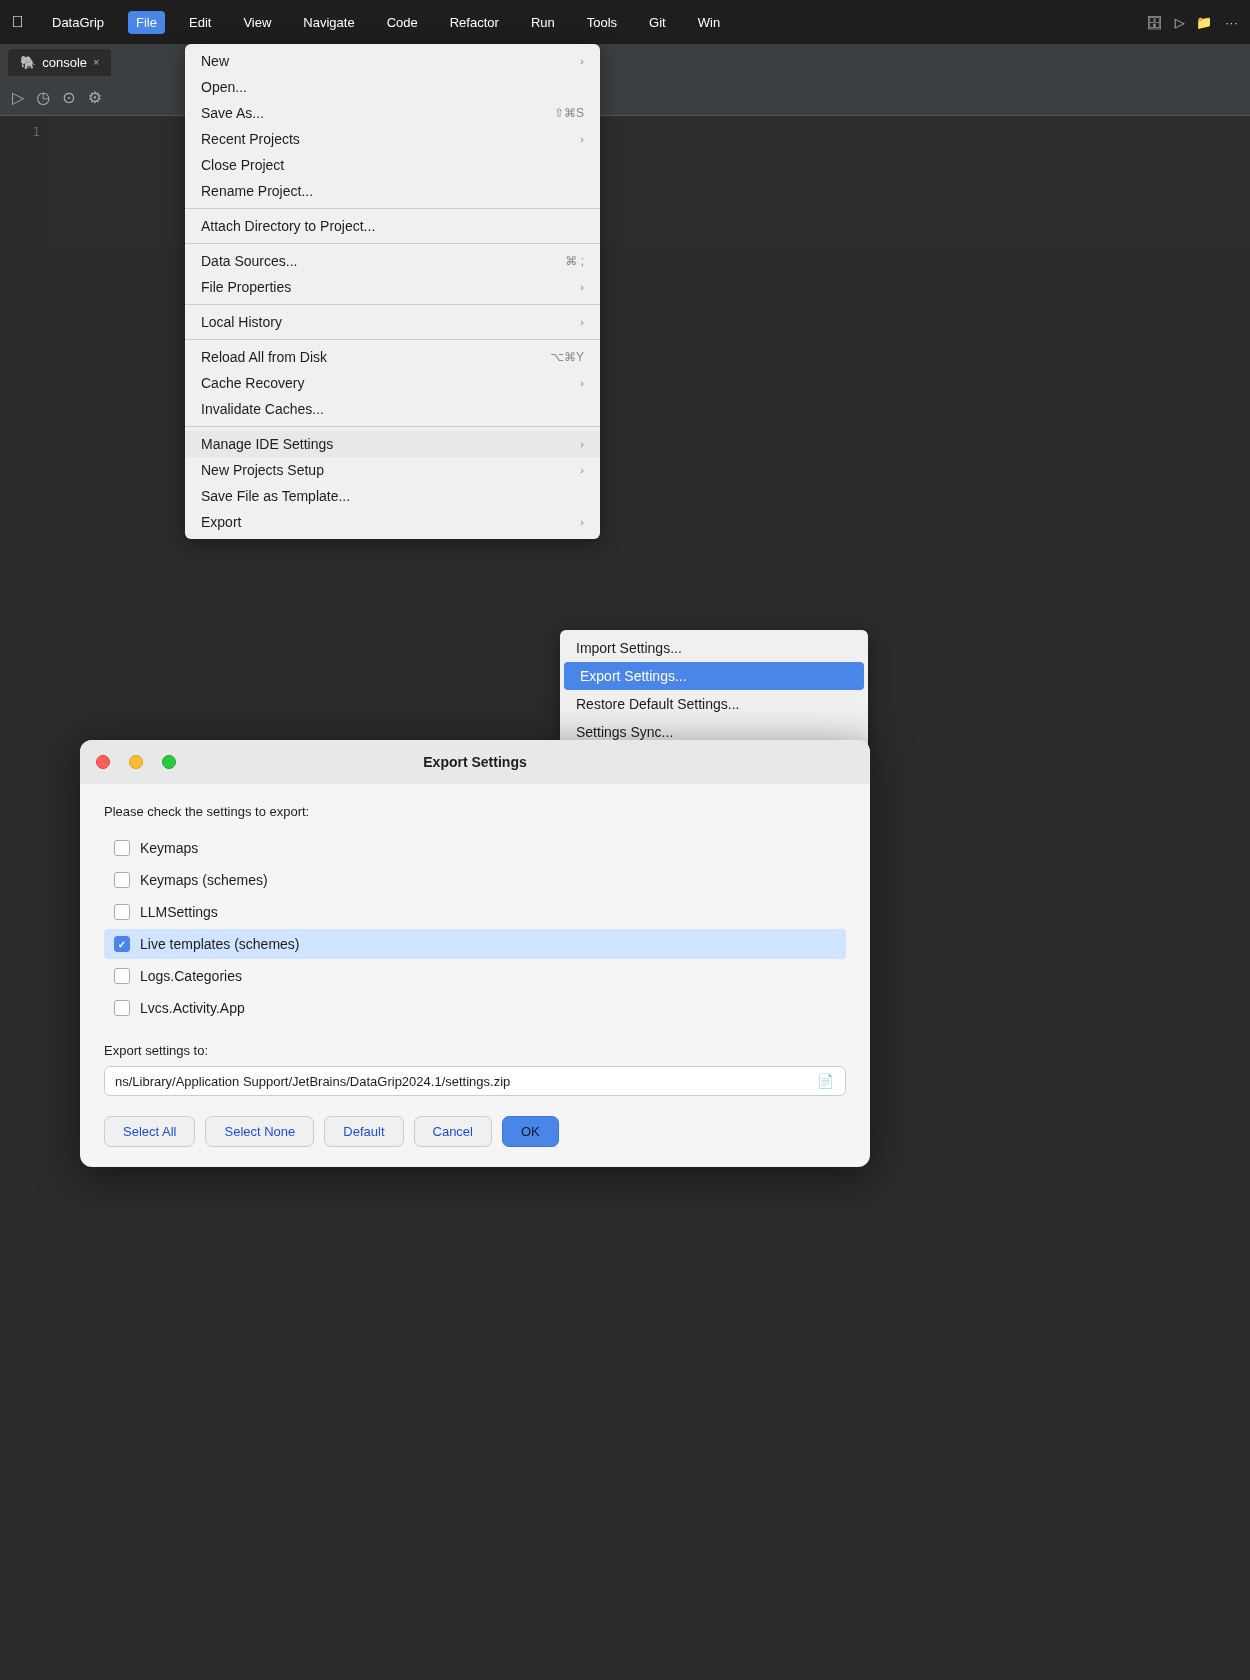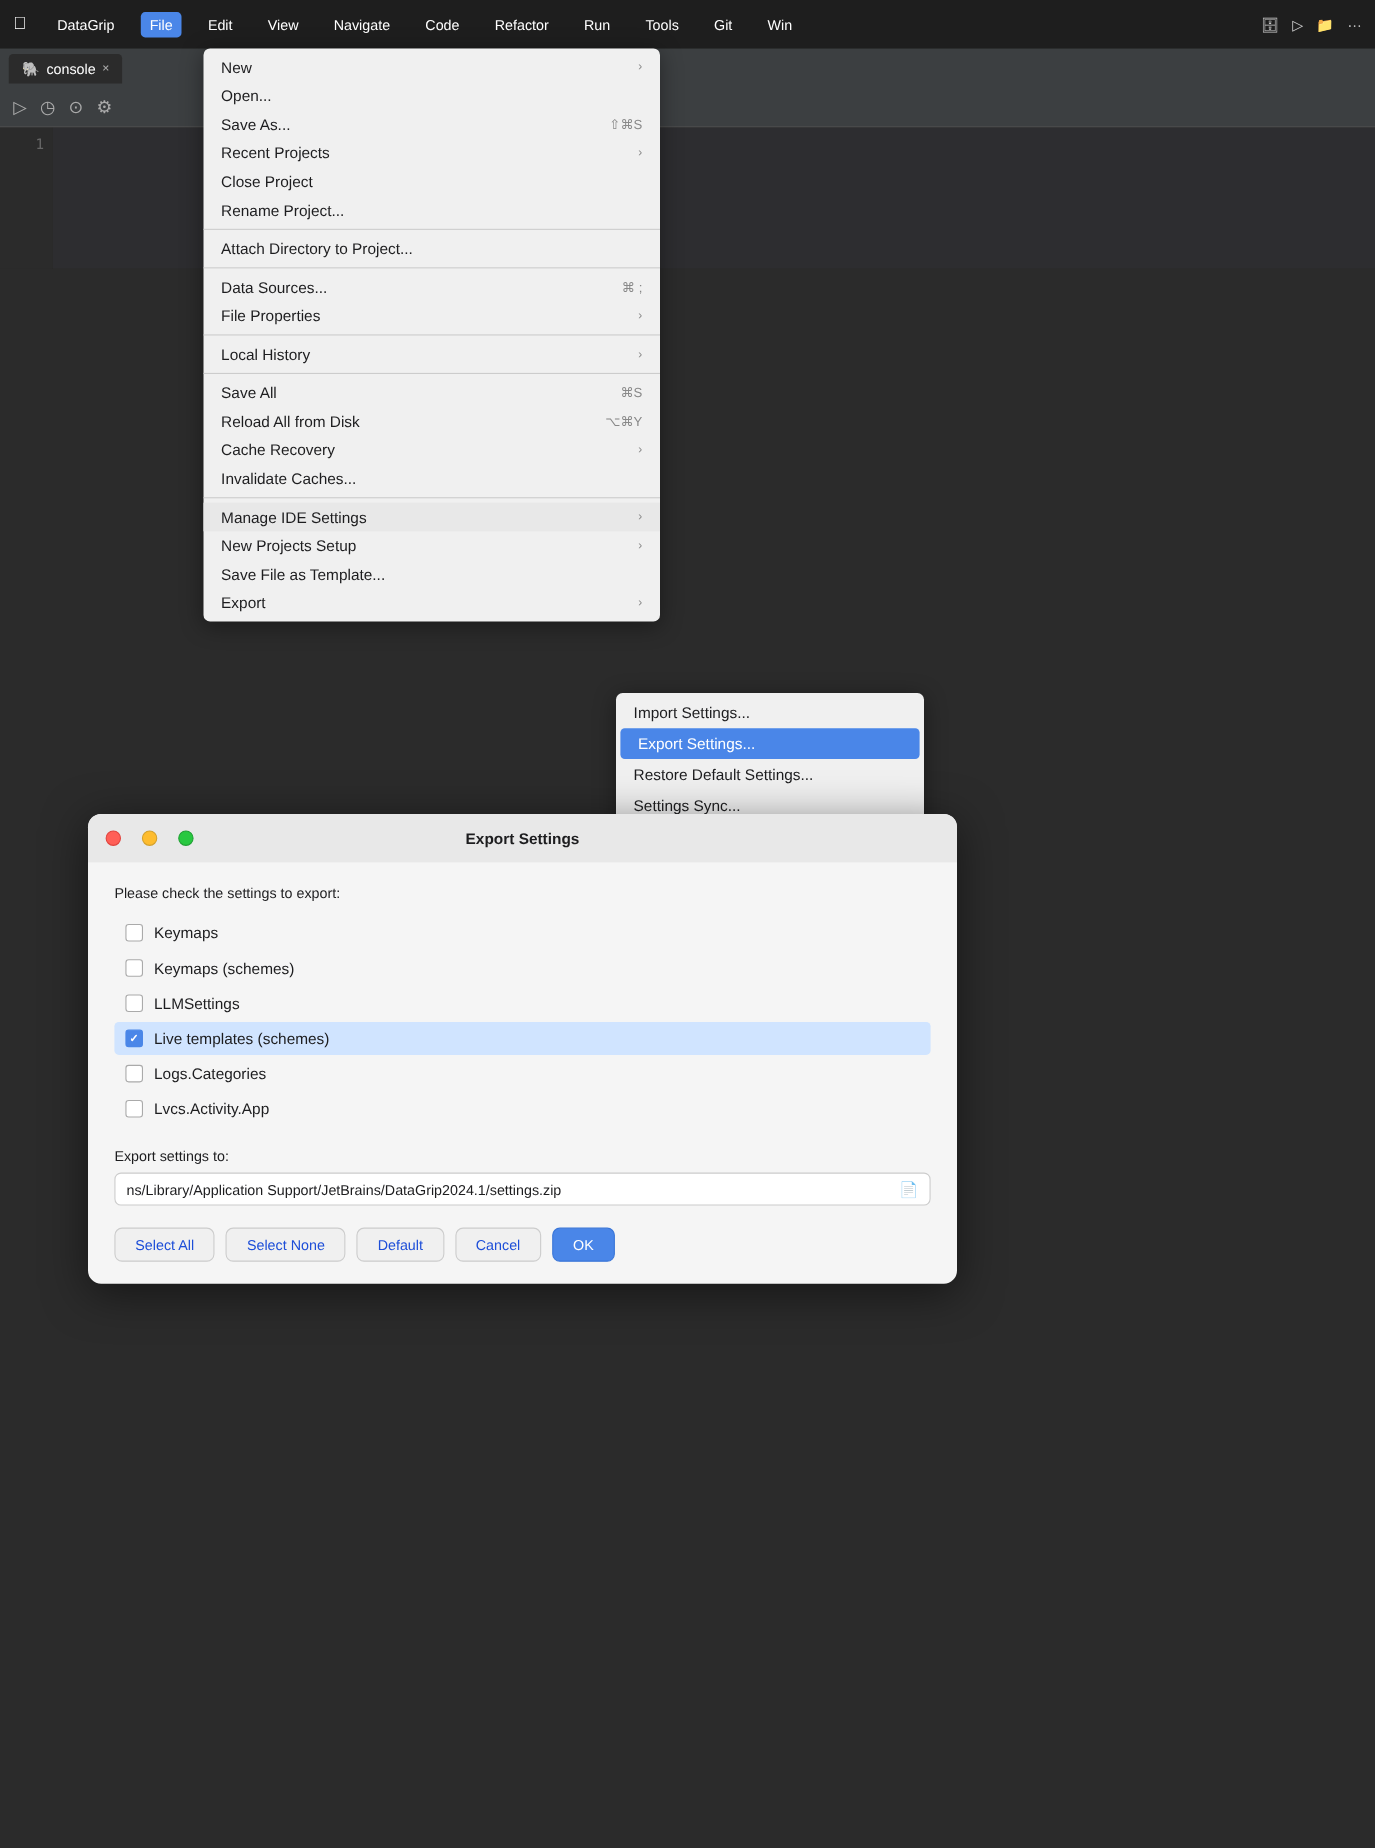--- a/index.html
+++ b/index.html
@@ -153,21 +153,21 @@
     }
 
     
     .submenu {
       position: absolute;
       top: 44px;
       left: 560px;
       background: #f0f0f0;
       border-radius: 6px;
       box-shadow: 0 4px 20px rgba(0,0,0,0.4);
-      width: 280px;
+      width: 308px;
       padding: 4px 0;
       z-index: 101;
       font-size: 14px;
     }
     .submenu-item {
       display: flex;
       align-items: center;
       padding: 6px 16px;
       cursor: pointer;
       color: #1d1d1f;
@@ -300,21 +300,21 @@
       border-radius: 7px;
       font-size: 13px;
       font-weight: 400;
       cursor: pointer;
       border: 1px solid #cccccc;
       background: #f0f0f0;
       color: #1d4ed8;
     }
     .btn-primary {
       background: #4a86e8;
-      color: #ffffff;
+      color: #0f172a;
       border-color: #3a76d8;
       font-weight: 500;
     }
 
     
     .manage-submenu-pos {
       top: 630px;
     }
   </style>
 </head>
@@ -412,24 +412,20 @@
 
   <div class="menu-separator"></div>
 
   <div class="menu-item">
     <span>Local History</span>
     <span class="menu-arrow">›</span>
   </div>
 
   <div class="menu-separator"></div>
 
-  <div class="menu-item">
-    <span>Save All</span>
-    <span class="menu-shortcut">⌘S</span>
-  </div>
 
   <div class="menu-item">
     <span>Reload All from Disk</span>
     <span class="menu-shortcut">⌥⌘Y</span>
   </div>
 
   <div class="menu-item">
     <span>Cache Recovery</span>
     <span class="menu-arrow">›</span>
   </div>

